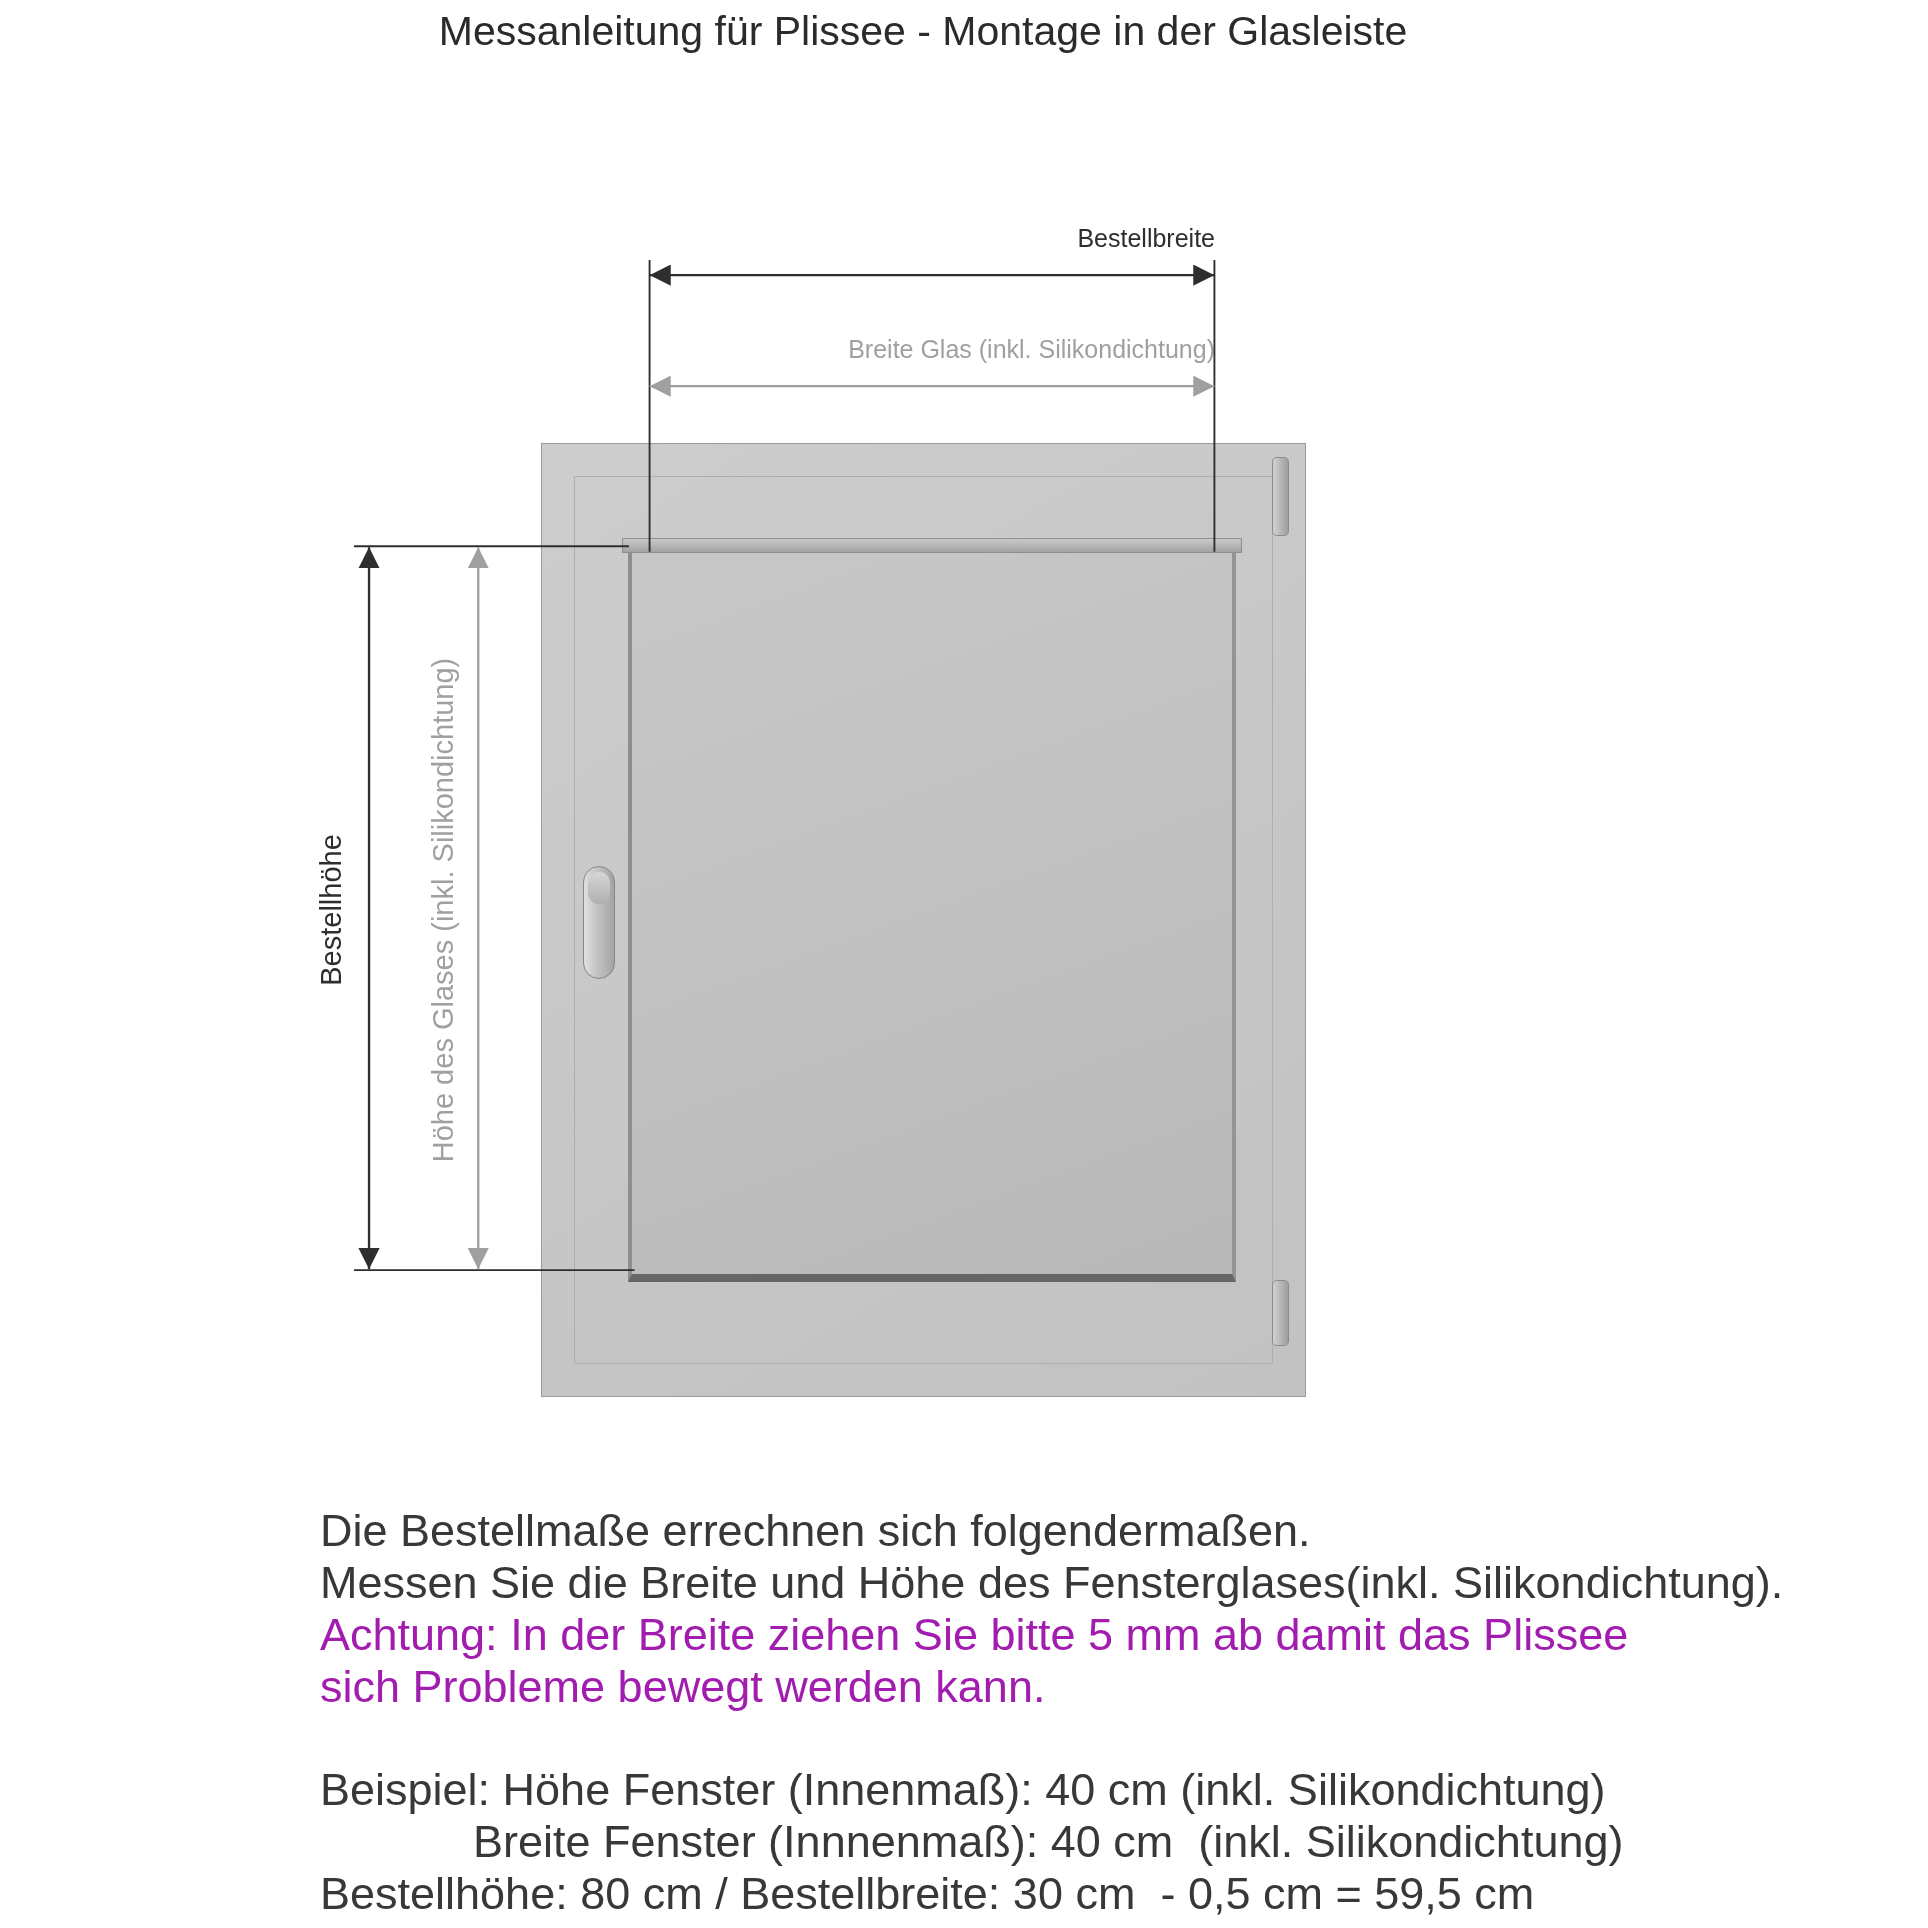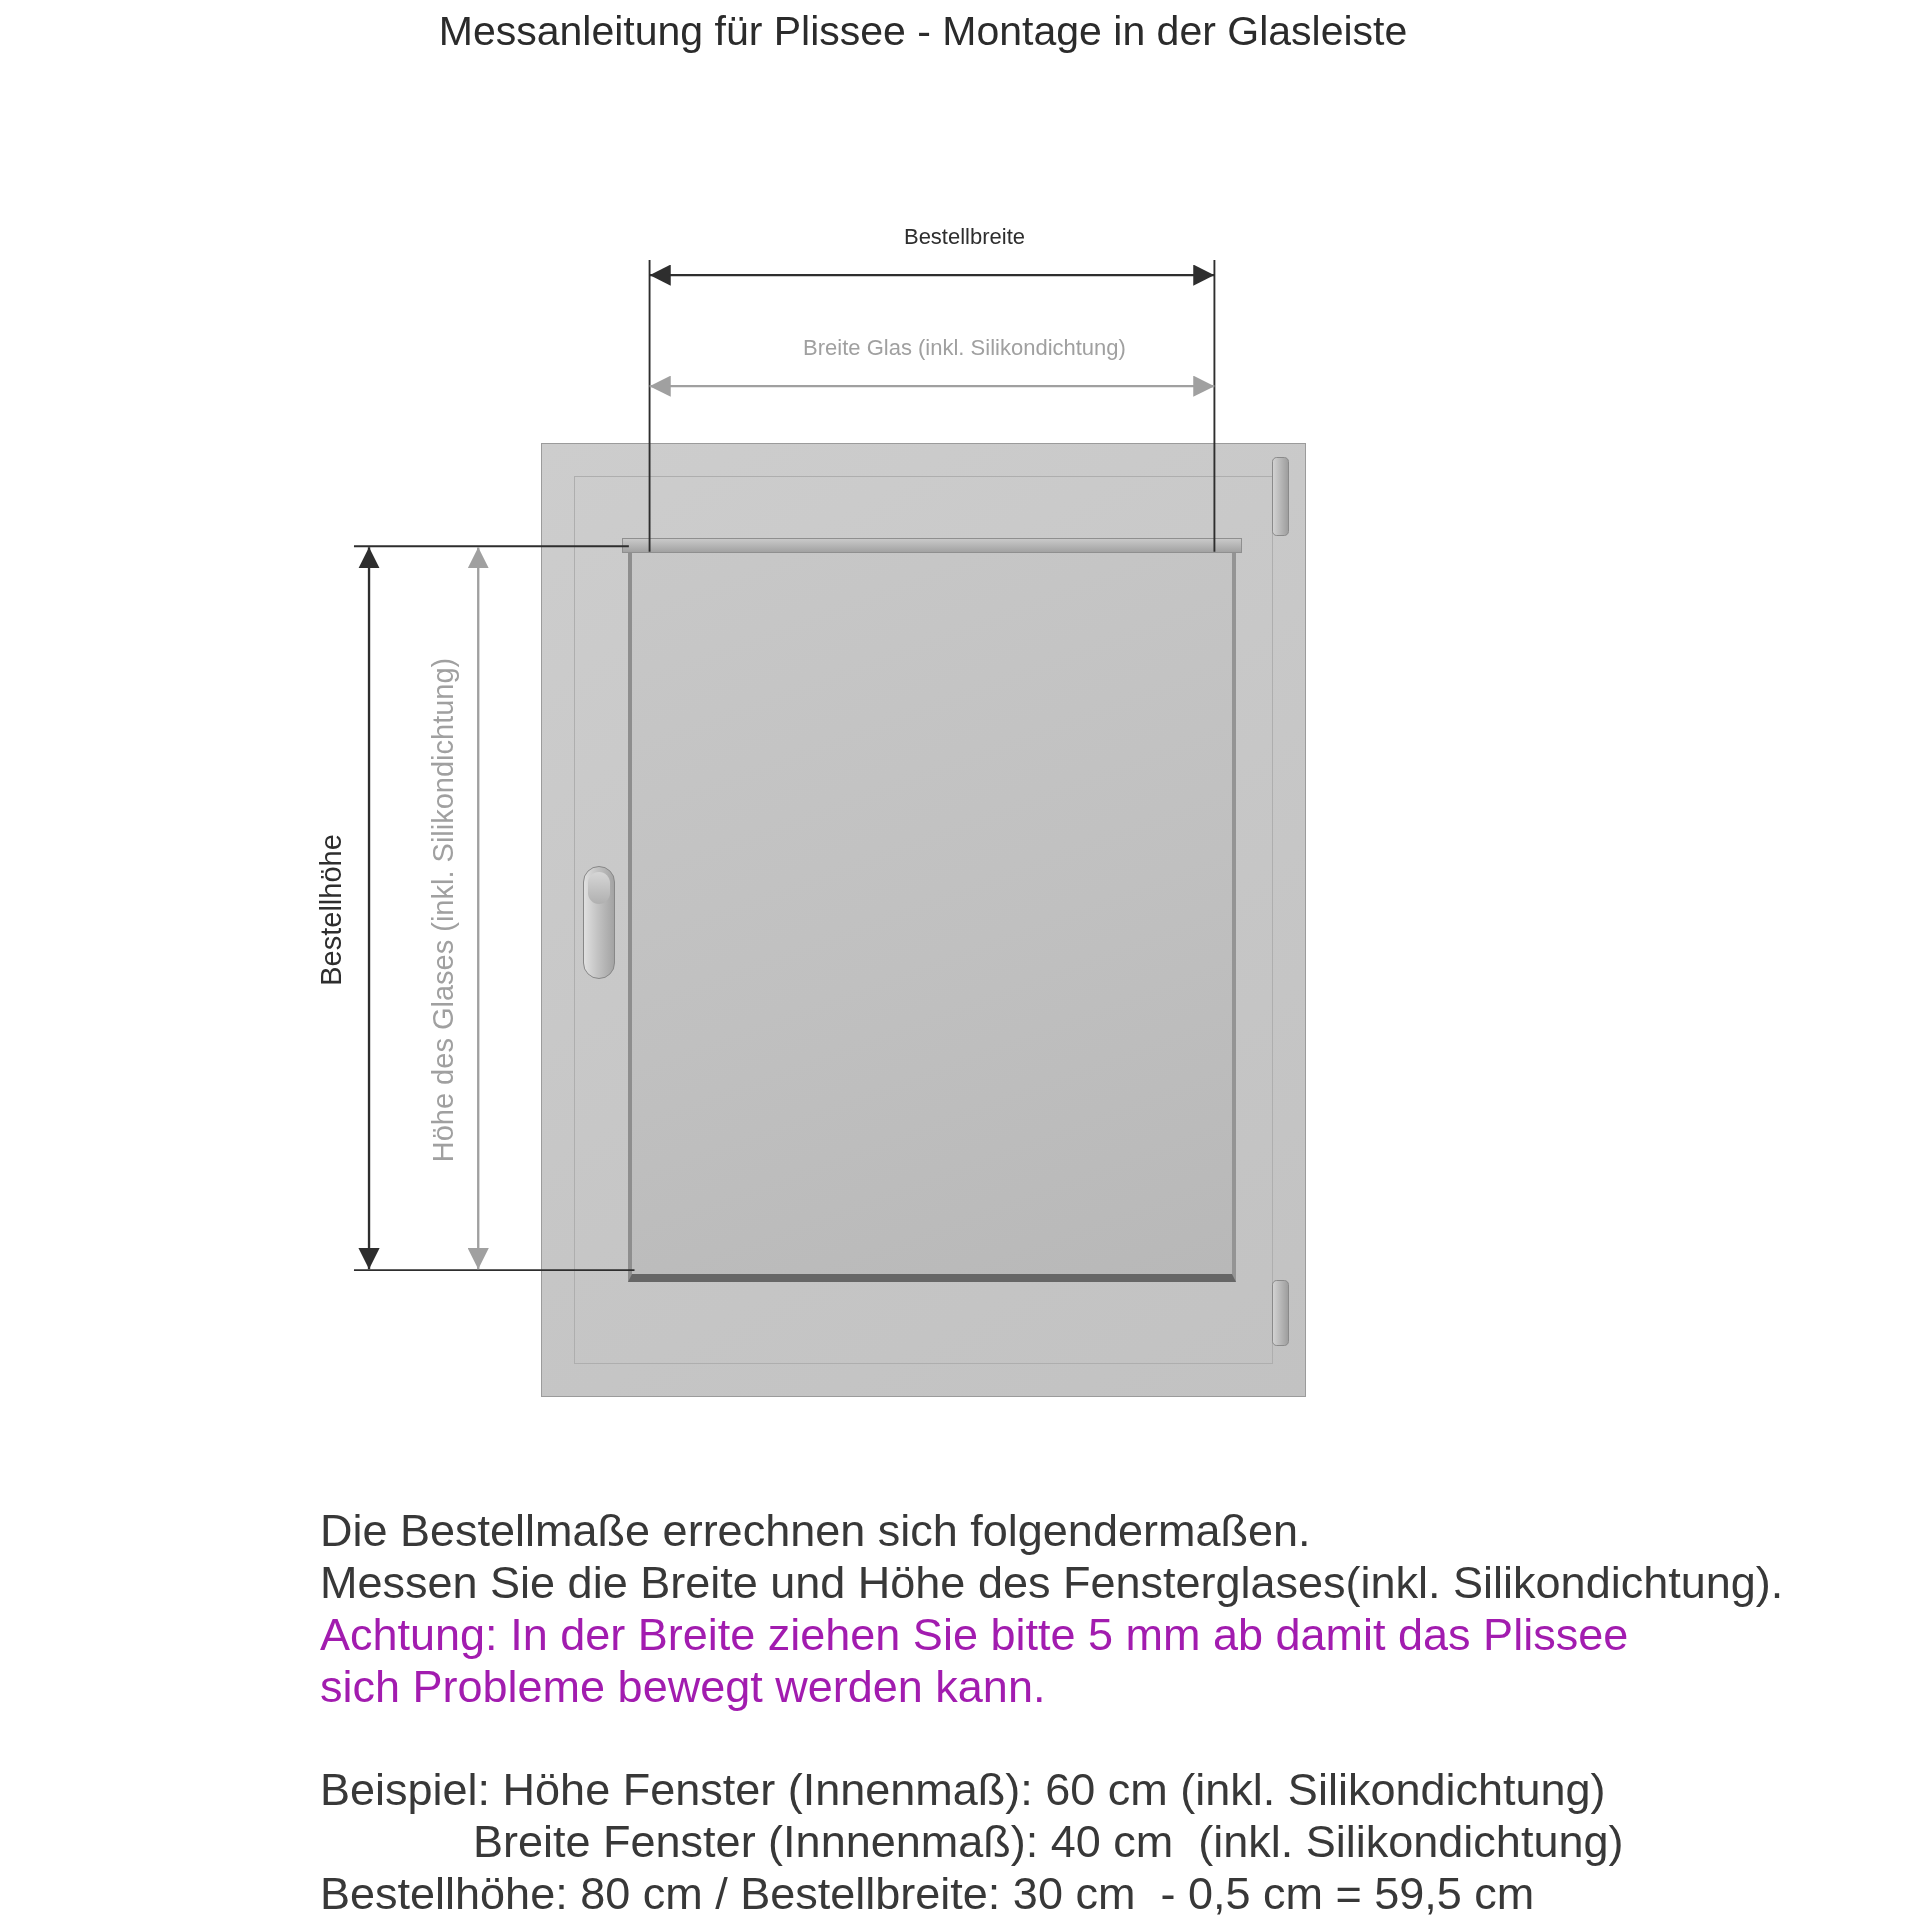--- a/index.html
+++ b/index.html
@@ -6,22 +6,22 @@
   .page{
     position:relative;width:1928px;height:1928px;background:#ffffff;
     font-family:"Liberation Sans", sans-serif;color:#383838;overflow:hidden;
   }
   .page-title{
     position:absolute;top:7.5px;left:0;width:1846px;text-align:center;
     font-size:41px;font-weight:400;color:#2b2b2b;margin:0;
   }
   
   .h-measure-label{
-    position:absolute;left:682px;width:565px;text-align:center;
-    font-size:22px;white-space:nowrap;
+    position:absolute;left:650px;width:565px;text-align:right;
+    font-size:25px;white-space:nowrap;
   }
   .label-dark{color:#2e2e2e;}
   .label-gray{color:#a0a0a0;}
   .v-measure-label{
     position:absolute;font-size:29px;white-space:nowrap;
     transform:translate(-50%,-50%) rotate(-90deg);
   }
   
   .window-frame{
     position:absolute;left:541px;top:443px;width:765px;height:954px;
@@ -119,19 +119,19 @@
     <line x1="392" y1="581" x2="392" y2="1348" stroke="#2e2e2e" stroke-width="2.5" marker-start="url(#arrB)" marker-end="url(#arrB)"></line>
 
     <line x1="508" y1="581" x2="508" y2="1348" stroke="#a0a0a0" stroke-width="2.5" marker-start="url(#arrG)" marker-end="url(#arrG)"></line>
   </svg>
 
   <div class="text-block">
     <p>Die Bestellmaße errechnen sich folgendermaßen.</p>
     <p>Messen Sie die Breite und Höhe des Fensterglases(inkl. Silikondichtung).</p>
     <p class="warning">Achtung: In der Breite ziehen Sie bitte 5 mm ab damit das Plissee</p>
     <p class="warning">sich Probleme bewegt werden kann.</p>
-    <p class="example-start">Beispiel: Höhe Fenster (Innenmaß): 60 cm (inkl. Silikondichtung)</p>
+    <p class="example-start">Beispiel: Höhe Fenster (Innenmaß): 40 cm (inkl. Silikondichtung)</p>
     <p class="indented">Breite Fenster (Innnenmaß): 40 cm  (inkl. Silikondichtung)</p>
     <p>Bestellhöhe: 80 cm / Bestellbreite: 30 cm  - 0,5 cm = 59,5 cm</p>
   </div>
 
 </div>
 
 
 </body></html>

